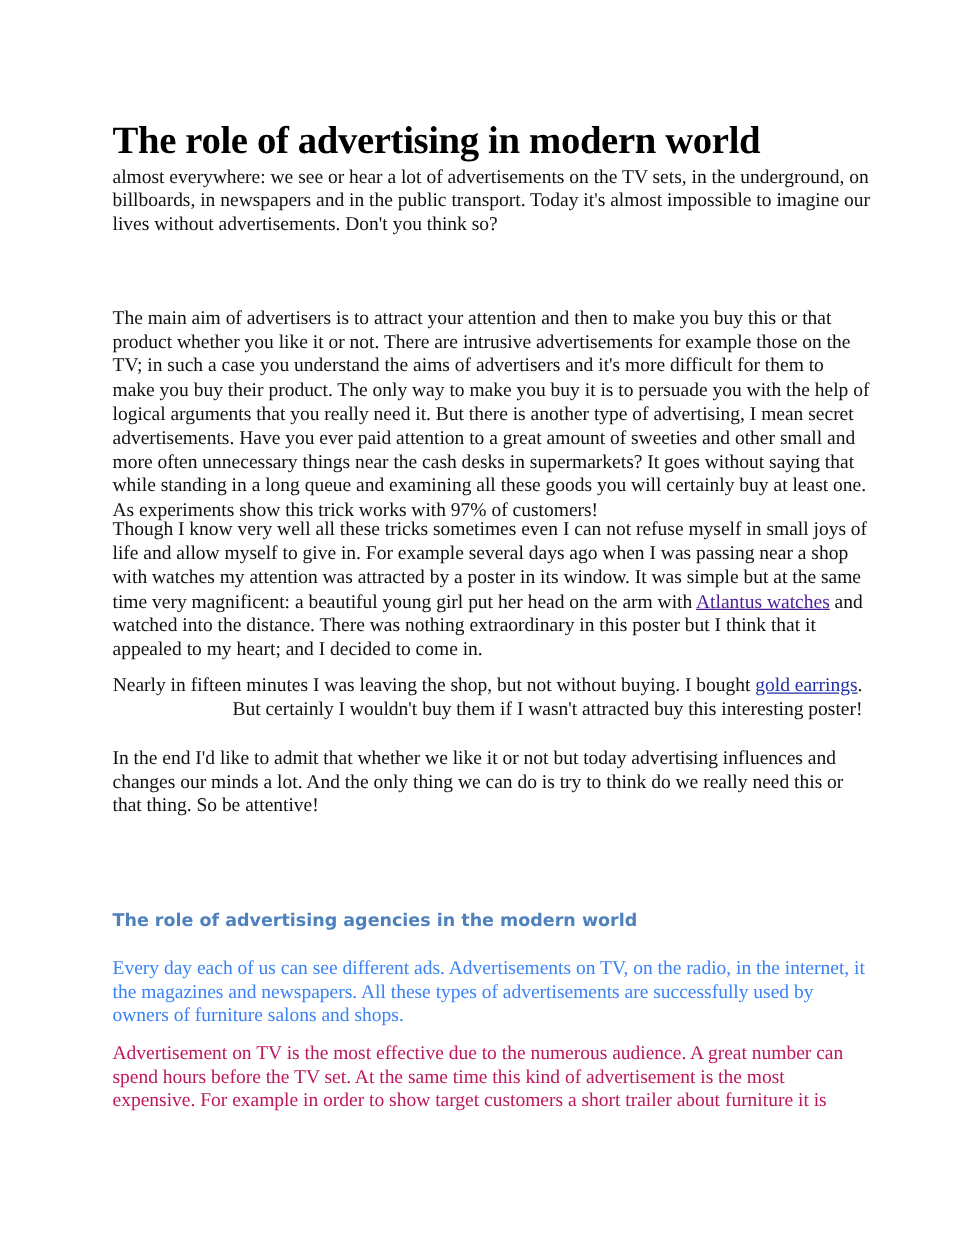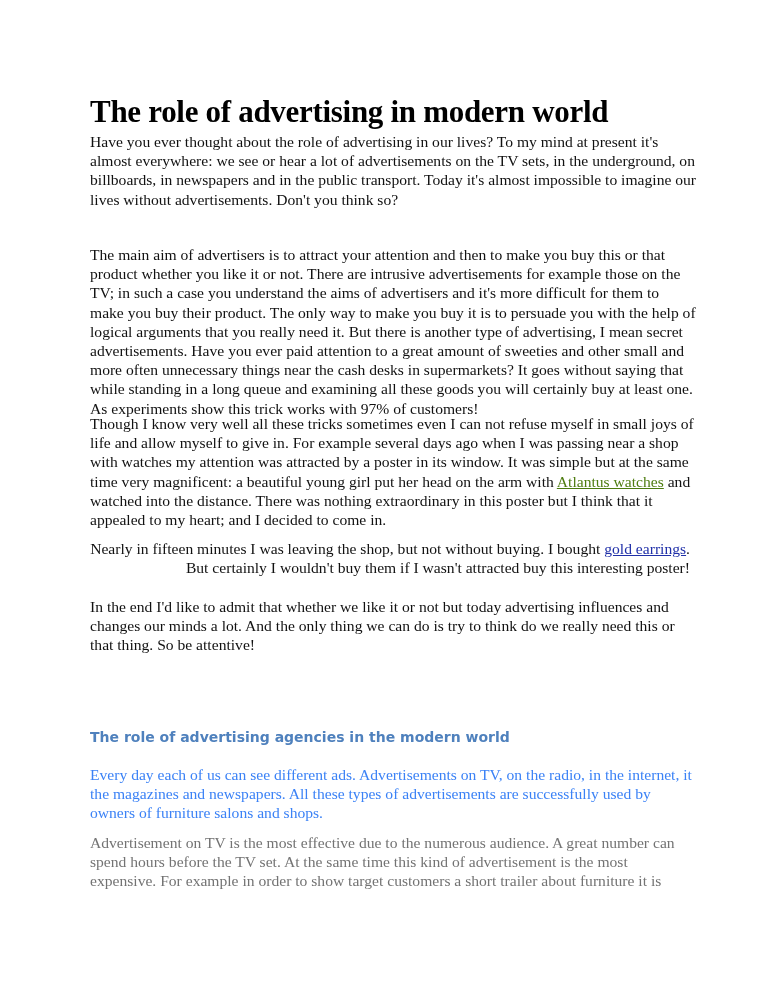--- a/index.html
+++ b/index.html
@@ -73,21 +73,20 @@
     #p7 { top: 833px; }
   </style>
 </head>
 <body>
 
 <div class="page">
 
   <h1 class="title">The role of advertising in modern world</h1>
 
   <p class="para" id="p1" style="color: rgb(17, 17, 17);">
-    <span class="ln">Have you ever thought about the role of advertising in our lives? To my mind at present it's</span>
     <span class="ln">almost everywhere: we see or hear a lot of advertisements on the TV sets, in the underground, on</span>
     <span class="ln">billboards, in newspapers and in the public transport. Today it's almost impossible to imagine our</span>
     <span class="ln">lives without advertisements. Don't you think so?</span>
   </p>
 
   <p class="para" id="p2" style="color: rgb(17, 17, 17);">
     <span class="ln">The main aim of advertisers is to attract your attention and then to make you buy this or that</span>
     <span class="ln">product whether you like it or not. There are intrusive advertisements for example those on the</span>
     <span class="ln">TV; in such a case you understand the aims of advertisers and it's more difficult for them to</span>
     <span class="ln">make you buy their product. The only way to make you buy it is to persuade you with the help of</span>
@@ -95,21 +94,21 @@
     <span class="ln">advertisements. Have you ever paid attention to a great amount of sweeties and other small and</span>
     <span class="ln">more often unnecessary things near the cash desks in supermarkets? It goes without saying that</span>
     <span class="ln">while standing in a long queue and examining all these goods you will certainly buy at least one.</span>
     <span class="ln">As experiments show this trick works with 97% of customers!</span>
   </p>
 
   <p class="para" id="p3" style="color: rgb(17, 17, 17);">
     <span class="ln">Though I know very well all these tricks sometimes even I can not refuse myself in small joys of</span>
     <span class="ln">life and allow myself to give in. For example several days ago when I was passing near a shop</span>
     <span class="ln">with watches my attention was attracted by a poster in its window. It was simple but at the same</span>
-    <span class="ln"><span>time very magnificent: a beautiful young girl put her head on the arm with </span><a class="link" style="color: #4d7c0f;">Atlantus watches</a><span> and</span></span>
+    <span class="ln"><span>time very magnificent: a beautiful young girl put her head on the arm with </span><a class="link" style="color: #4c1d95;">Atlantus watches</a><span> and</span></span>
     <span class="ln">watched into the distance. There was nothing extraordinary in this poster but I think that it</span>
     <span class="ln">appealed to my heart; and I decided to come in.</span>
   </p>
 
   <p class="para" id="p4" style="color: rgb(17, 17, 17);">
     <span class="ln"><span>Nearly in fifteen minutes I was leaving the shop, but not without buying. I bought </span><a class="link" style="color: rgb(31, 47, 168);">gold earrings</a><span>.</span></span>
     <span class="ln">But certainly I wouldn't buy them if I wasn't attracted buy this interesting poster!</span>
   </p>
 
   <p class="para" id="p5" style="color: rgb(17, 17, 17);">
@@ -119,19 +118,19 @@
   </p>
 
   <h2 class="subhead" style="color: rgb(79, 129, 189);">The role of advertising agencies in the modern world</h2>
 
   <p class="para" id="p6" style="color: #3b82f6;">
     <span class="ln">Every day each of us can see different ads. Advertisements on TV, on the radio, in the internet, it</span>
     <span class="ln">the magazines and newspapers. All these types of advertisements are successfully used by</span>
     <span class="ln">owners of furniture salons and shops.</span>
   </p>
 
-  <p class="para" id="p7" style="color: #737373;">
+  <p class="para" id="p7" style="color: #be185d;">
     <span class="ln">Advertisement on TV is the most effective due to the numerous audience. A great number can</span>
     <span class="ln">spend hours before the TV set. At the same time this kind of advertisement is the most</span>
     <span class="ln">expensive. For example in order to show target customers a short trailer about furniture it is</span>
   </p>
 
 </div>
 
 </body></html>

